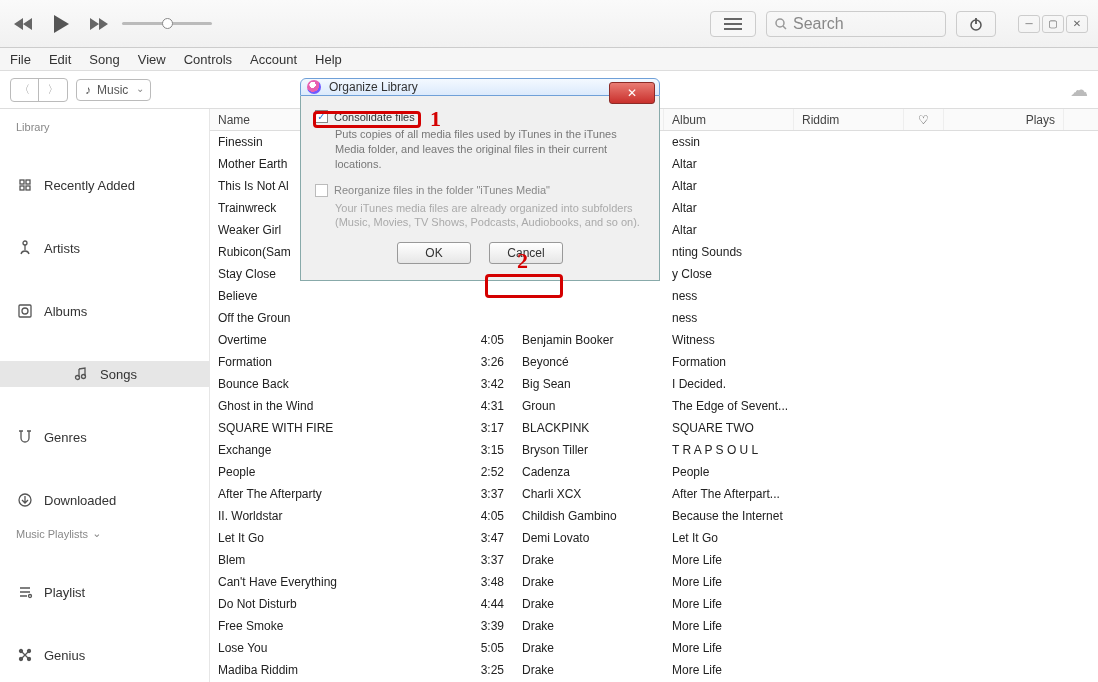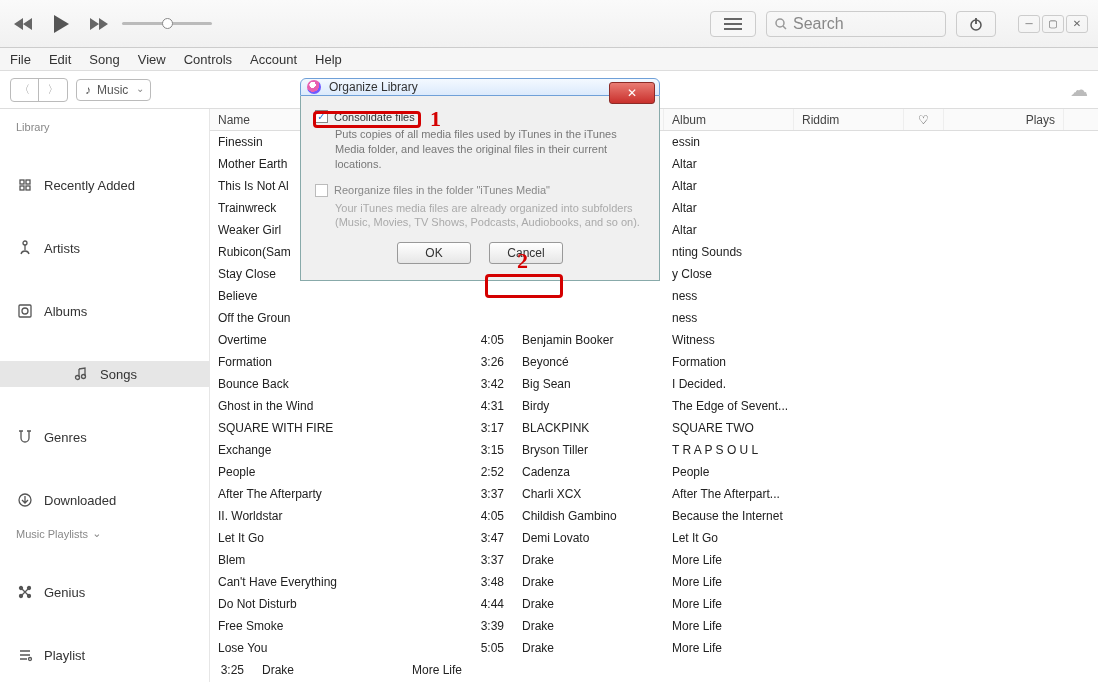--- a/index.html
+++ b/index.html
@@ -208,37 +208,37 @@
         </div>
       </div>
     <div class="playlists-header">
       <span>Music Playlists</span>
         <span>⌄</span>
     </div>
     <div id="pl-items">
         <div class="side-item">
           <span class="side-icon">
             <svg width="16" height="16" viewBox="0 0 16 16" fill="none" stroke="#555" stroke-width="1.3">
+              <path d="M3 4h10M3 8h10M3 12h7"></path>
+              <circle cx="13" cy="12" r="1.5"></circle>
+            </svg>
+          </span>
+          <span>Playlist</span>
+        </div>
+        <div class="side-item">
+          <span class="side-icon">
+            <svg width="16" height="16" viewBox="0 0 16 16" fill="none" stroke="#555" stroke-width="1.3">
               <circle cx="4" cy="4" r="1.5" fill="#555"></circle>
               <circle cx="12" cy="4" r="1.5" fill="#555"></circle>
               <circle cx="4" cy="12" r="1.5" fill="#555"></circle>
               <circle cx="12" cy="12" r="1.5" fill="#555"></circle>
               <path d="M4 4L12 12M12 4L4 12"></path>
             </svg>
           </span>
           <span>Genius</span>
-        </div>
-        <div class="side-item">
-          <span class="side-icon">
-            <svg width="16" height="16" viewBox="0 0 16 16" fill="none" stroke="#555" stroke-width="1.3">
-              <path d="M3 4h10M3 8h10M3 12h7"></path>
-              <circle cx="13" cy="12" r="1.5"></circle>
-            </svg>
-          </span>
-          <span>Playlist</span>
         </div>
       </div>
   </div>
 
   <div class="table-wrap">
     <div class="colheaders">
       <div class="col-name">Name</div>
       <div class="col-time">Time</div>
       <div class="col-artist">Artist</div>
       <div class="col-album">Album</div>
@@ -351,21 +351,21 @@
           <div class="col-time">3:42</div>
           <div class="col-artist">Big Sean</div>
           <div class="col-album">I Decided.</div>
           <div class="col-genre"></div>
           <div class="col-love"></div>
           <div class="col-plays"></div>
         </div>
         <div class="row">
           <div class="col-name">Ghost in the Wind</div>
           <div class="col-time">4:31</div>
-          <div class="col-artist">Birdy</div>
+          <div class="col-artist">Groun</div>
           <div class="col-album">The Edge of Sevent...</div>
           <div class="col-genre"></div>
           <div class="col-love"></div>
           <div class="col-plays"></div>
         </div>
         <div class="row">
           <div class="col-name">SQUARE WITH FIRE</div>
           <div class="col-time">3:17</div>
           <div class="col-artist">BLACKPINK</div>
           <div class="col-album">SQUARE TWO</div>
@@ -457,20 +457,21 @@
         <div class="row">
           <div class="col-name">Lose You</div>
           <div class="col-time">5:05</div>
           <div class="col-artist">Drake</div>
           <div class="col-album">More Life</div>
           <div class="col-genre"></div>
           <div class="col-love"></div>
           <div class="col-plays"></div>
         </div>
         <div class="row">
+          <div class="col-name">Madiba Riddim</div>
           <div class="col-time">3:25</div>
           <div class="col-artist">Drake</div>
           <div class="col-album">More Life</div>
           <div class="col-genre"></div>
           <div class="col-love"></div>
           <div class="col-plays"></div>
         </div>
       </div>
   </div>
 </div>

